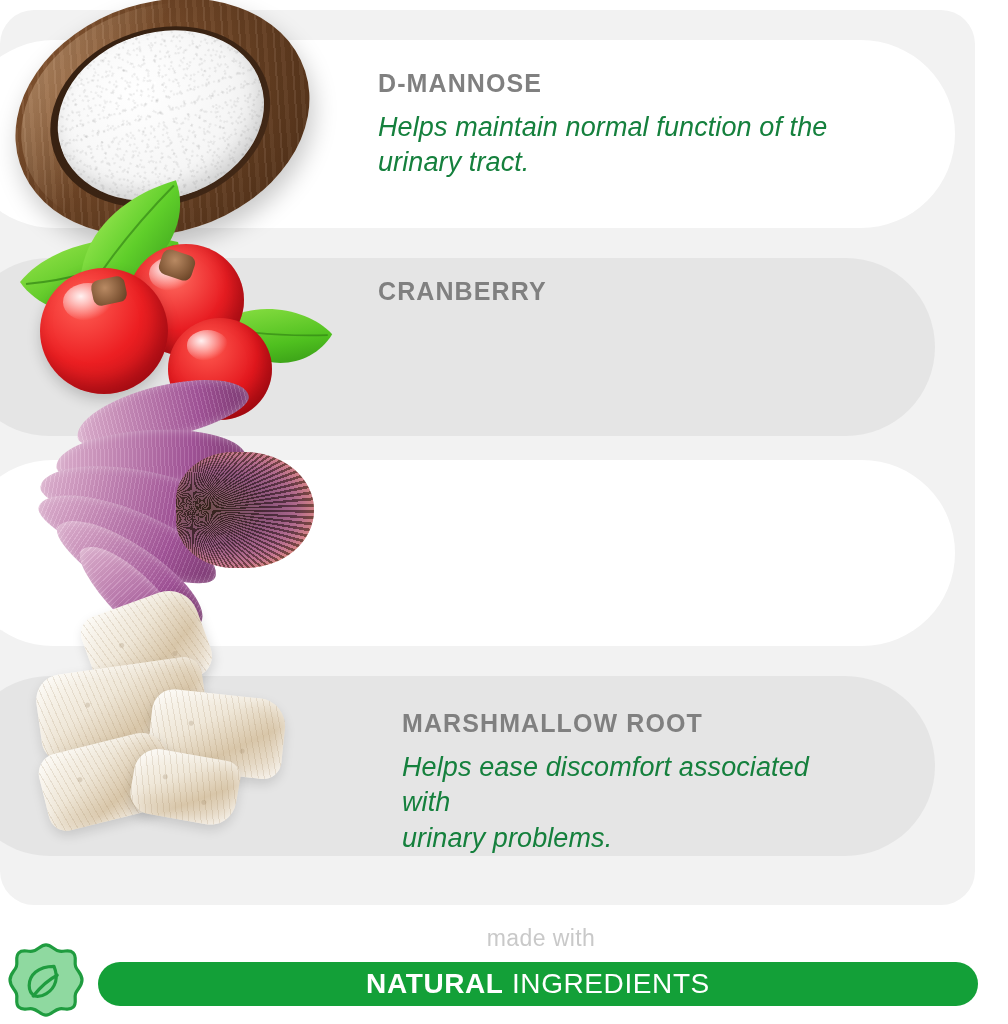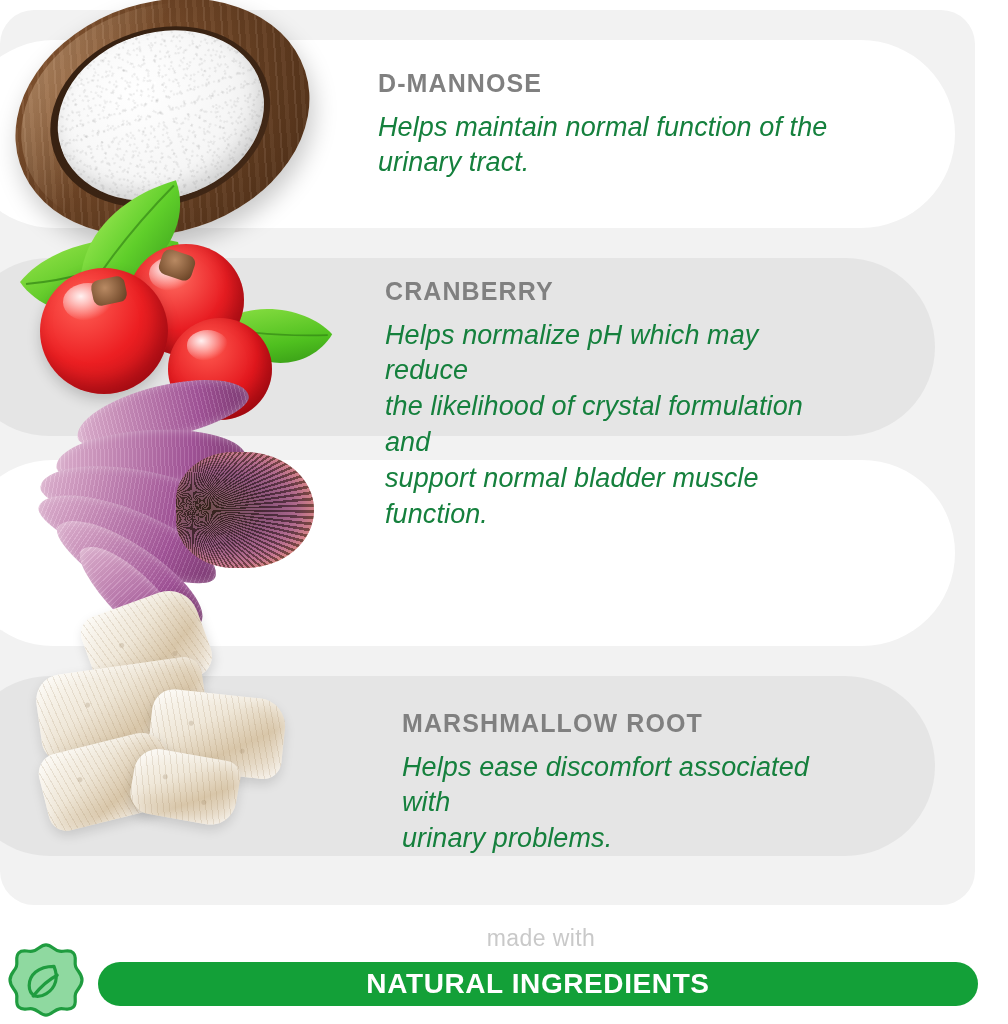--- a/index.html
+++ b/index.html
@@ -34,40 +34,40 @@
   .ing-title{
     font-size:25px;font-weight:bold;color:#808080;
     letter-spacing:1.1px;margin:0 0 12px 0;line-height:1.1;
   }
   .ing-desc{
     font-size:27px;font-style:italic;color:#15803d;
     line-height:1.33;margin:0;white-space:pre-line;
     letter-spacing:.1px;
   }
   #text-1{top:70px;}
-  #text-2{top:278px;margin-left:7px;}
+  #text-2{top:278px;}
   #text-3{top:476px;}
   #text-4{top:710px;margin-left:24px;}
 
   
   .footer{position:absolute;left:0;top:905px;width:1008px;height:119px;}
   .made-with{
     position:absolute;left:0;top:20px;width:1008px;text-align:center;
     font-size:23px;color:#c9c9c9;letter-spacing:.4px;padding-left:37px;
   }
   .green-bar{
     position:absolute;left:98px;top:962px;width:880px;height:44px;
     background:#13a038;border-radius:22px;
     display:flex;align-items:center;justify-content:center;
   }
   .bar-label{
     font-size:28px;color:#ffffff;letter-spacing:.6px;white-space:pre;
   }
   .bar-label .strong{font-weight:bold;}
-  .bar-label .light{font-weight:700;}
+  .bar-label .light{font-weight:400;}
 
   .leaf-badge{position:absolute;left:6px;top:940px;width:80px;height:80px;}
 
   
   .art{position:absolute;left:0;top:0;width:360px;height:880px;}
 
   
   .bowl{position:absolute;left:14px;top:2px;width:300px;height:240px;
         transform:rotate(-18deg);}
   .bowl-outer{
@@ -253,23 +253,20 @@
   </div>
 
   <div class="card-text" id="text-1">
     <div class="ing-title">D-MANNOSE</div>
     <div class="ing-desc">Helps maintain normal function of the
 urinary tract.</div>
   </div>
 
   <div class="card-text" id="text-2">
     <div class="ing-title">CRANBERRY</div>
-    <div class="ing-desc">Helps normalize pH which may reduce
-the likelihood of crystal formulation and
-support normal bladder muscle function.</div>
   </div>
 
 
   <div class="card-text" id="text-4">
     <div class="ing-title">MARSHMALLOW ROOT</div>
     <div class="ing-desc">Helps ease discomfort associated with
 urinary problems.</div>
   </div>
 
   <div class="footer">

